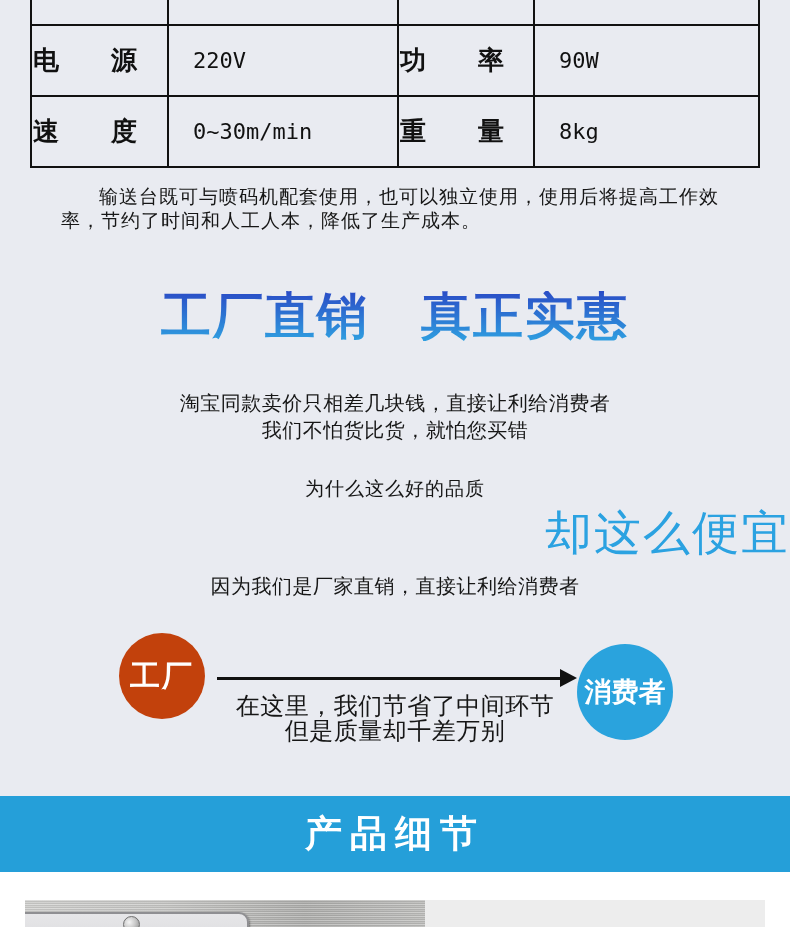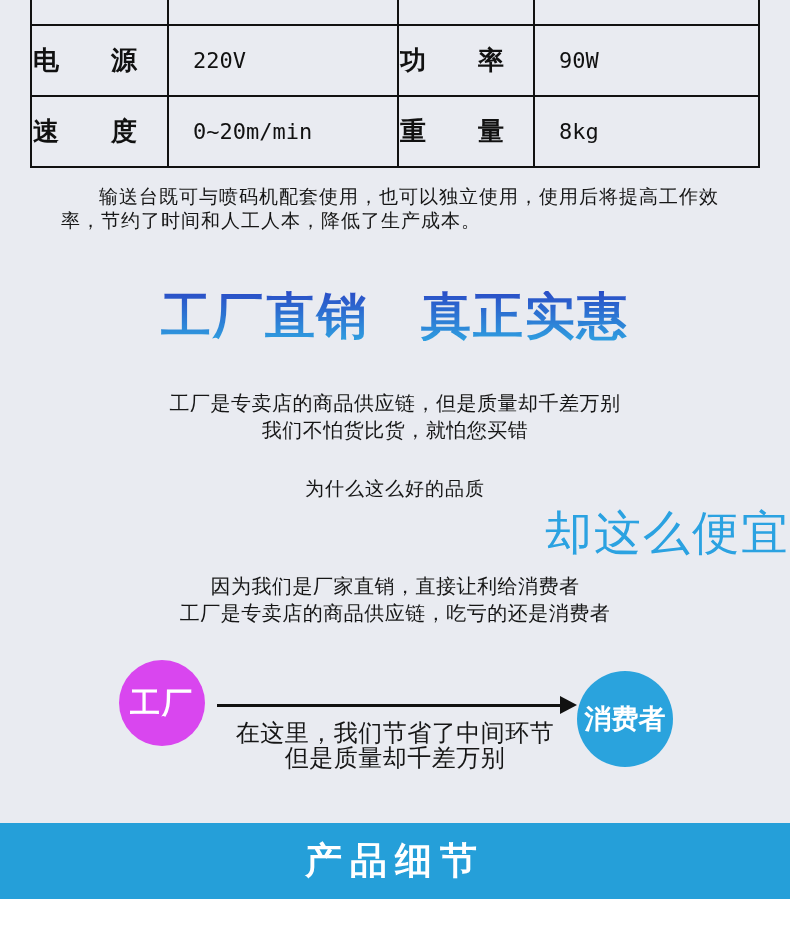--- a/index.html
+++ b/index.html
@@ -138,48 +138,47 @@
     <td class="col-v2 spec-value"></td>
   </tr>
   <tr class="row-spec">
     <td class="col-l1 spec-label">电源</td>
     <td class="col-v1 spec-value">220V</td>
     <td class="col-l2 spec-label">功率</td>
     <td class="col-v2 spec-value">90W</td>
   </tr>
   <tr class="row-spec">
     <td class="col-l1 spec-label">速度</td>
-    <td class="col-v1 spec-value">0~20m/min</td>
+    <td class="col-v1 spec-value">0~30m/min</td>
     <td class="col-l2 spec-label">重量</td>
     <td class="col-v2 spec-value">8kg</td>
   </tr>
 </tbody>
   </table>
 
 <div class="intro"><span class="indent"></span><span>输送台既可与喷码机配套使用，也可以独立使用，使用后将提高工作效率，节约了时间和人工人本，降低了生产成本。</span></div>
 
 <div class="headline">
   <span>工厂直销</span><span class="gap"></span><span>真正实惠</span>
 </div>
 
 <div class="center-par compare">
-  <div>工厂是专卖店的商品供应链，但是质量却千差万别</div>
+  <div>淘宝同款卖价只相差几块钱，直接让利给消费者</div>
   <div>我们不怕货比货，就怕您买错</div>
 </div>
 
 <div class="why-q">为什么这么好的品质</div>
 <div class="why-a" style="color:#2ba2e1;">却这么便宜</div>
 
 <div class="center-par reason">
   <div>因为我们是厂家直销，直接让利给消费者</div>
-  <div>工厂是专卖店的商品供应链，吃亏的还是消费者</div>
 </div>
 
 <div class="flow">
-  <div class="circle circle-factory" style="background:#d946ef;">工厂</div>
+  <div class="circle circle-factory" style="background:#c2410c;">工厂</div>
   <div class="arrow-line"></div>
   <div class="arrow-head"></div>
   <div class="circle circle-consumer" style="background:#2aa3dd;">消费者</div>
   <div class="flow-note">
     <div>在这里，我们节省了中间环节</div>
     <div>但是质量却千差万别</div>
   </div>
 </div>
 
 <div class="banner" style="background:#259fd9;">

